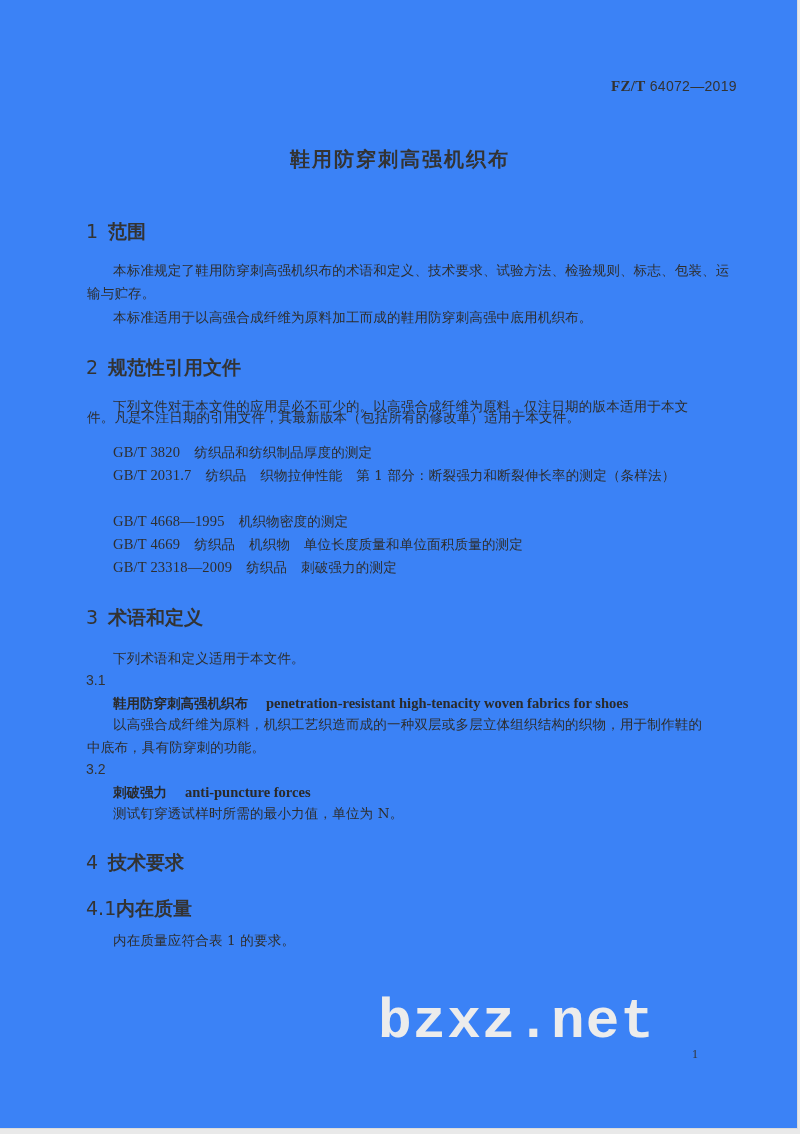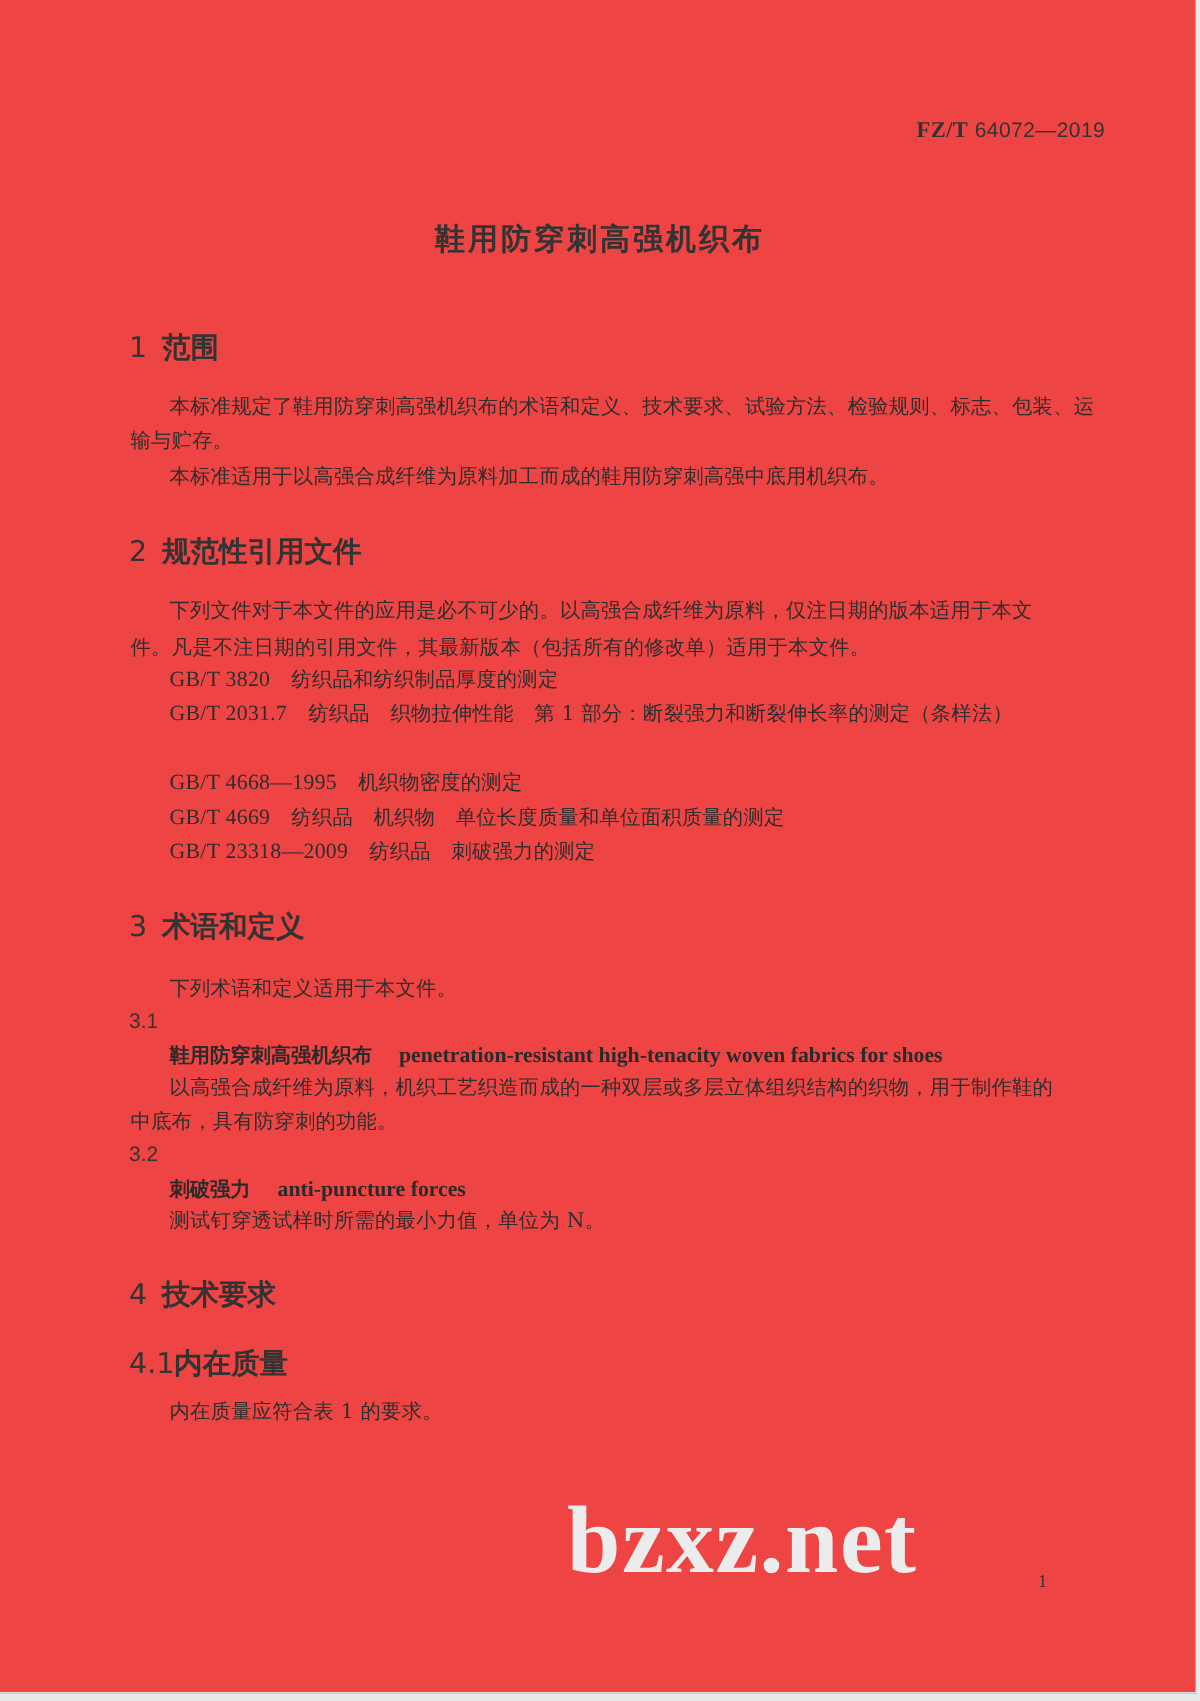--- a/index.html
+++ b/index.html
@@ -14,21 +14,21 @@
       overflow: hidden;
       font-family: "DejaVu Serif", "Liberation Serif", serif;
       color: #2a2a2a;
     }
     .page {
       position: absolute;
       left: 0;
       top: 0;
       width: 797px;
       height: 1128px;
-      background: #ef4444;
+      background: #3b82f6;
       border-right: 1px solid #dcdcdc;
       border-bottom: 1px solid #dcdcdc;
     }
     .abs { position: absolute; white-space: nowrap; }
     .std-code {
       left: 611px;
       top: 78px;
       font-family: "Liberation Sans", sans-serif;
       font-size: 14px;
       letter-spacing: 0.3px;
@@ -80,23 +80,23 @@
     }
     .clause-num {
       left: 86px;
       font-family: "Liberation Sans", sans-serif;
       font-size: 14px;
       color: #333;
     }
     .watermark {
       left: 378px;
       top: 990px;
-      font-family: Liberation Serif, serif;
+      font-family: Liberation Mono, monospace;
       font-weight: bold;
-      font-size: 64px;
+      font-size: 56px;
       color: #ececec;
       letter-spacing: 1px;
     }
     .page-number {
       left: 692px;
       top: 1047px;
       font-family: "Liberation Serif", serif;
       font-size: 12px;
       color: #333;
     }
@@ -117,21 +117,21 @@
     <span class="num">1</span><span>范围</span>
   </div>
   <div class="abs body-line indent" style="top:262px;">本标准规定了鞋用防穿刺高强机织布的术语和定义、技术要求、试验方法、检验规则、标志、包装、运</div>
   <div class="abs body-line flush" style="top:285px;">输与贮存。</div>
   <div class="abs body-line indent" style="top:309px;text-align:right;">本标准适用于以高强合成纤维为原料加工而成的鞋用防穿刺高强中底用机织布。</div>
 
   <div class="abs heading" style="top:355px;">
     <span class="num">2</span><span>规范性引用文件</span>
   </div>
   <div class="abs body-line indent" style="top:398px;">下列文件对于本文件的应用是必不可少的。以高强合成纤维为原料，仅注日期的版本适用于本文</div>
-  <div class="abs body-line flush" style="top:423px;text-align:center;">件。凡是不注日期的引用文件，其最新版本（包括所有的修改单）适用于本文件。</div>
+  <div class="abs body-line flush" style="top:409px;text-align:center;">件。凡是不注日期的引用文件，其最新版本（包括所有的修改单）适用于本文件。</div>
 
   <div class="abs body-line indent" style="top:444px;">
     <span class="ref-code">GB/T 3820</span><span>纺织品和纺织制品厚度的测定</span>
   </div>
   <div class="abs body-line indent" style="top:467px;">
     <span class="ref-code">GB/T 2031.7</span><span>纺织品　织物拉伸性能　第 1 部分：断裂强力和断裂伸长率的测定（条样法）</span>
   </div>
   <div class="abs body-line indent" style="top:513px;">
     <span class="ref-code">GB/T 4668—1995</span><span>机织物密度的测定</span>
   </div>

